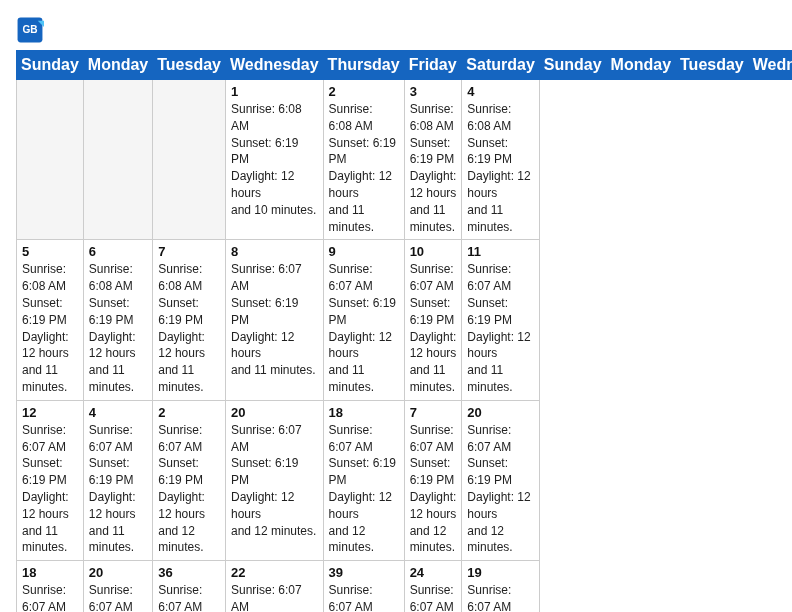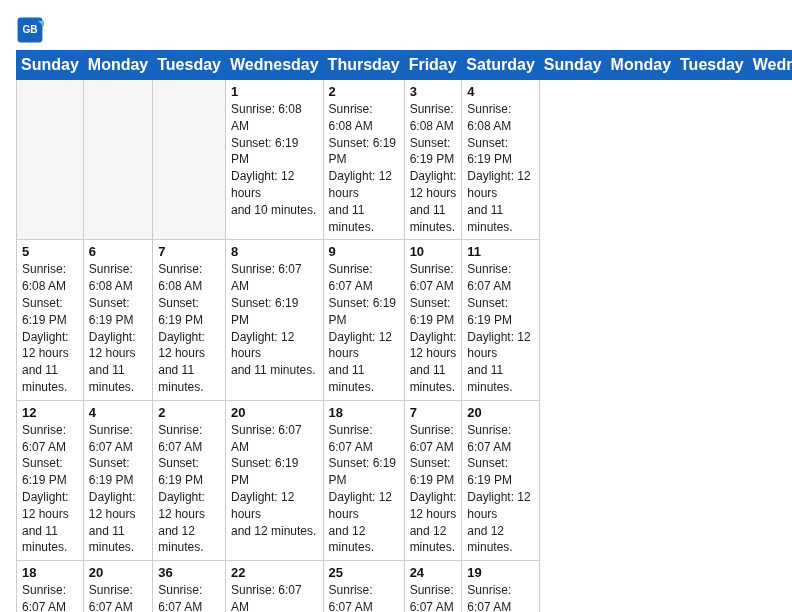--- a/index.html
+++ b/index.html
@@ -270,21 +270,21 @@
 and 12 minutes.</div>
         </td>
         <td>
           <div class="day-num">22</div>
           <div class="day-info" style="white-space: pre-line;">Sunrise: 6:07 AM
 Sunset: 6:20 PM
 Daylight: 12 hours
 and 12 minutes.</div>
         </td>
         <td>
-          <div class="day-num">25</div>
+          <div class="day-num">39</div>
           <div class="day-info" style="white-space: pre-line;">Sunrise: 6:07 AM
 Sunset: 6:20 PM
 Daylight: 12 hours
 and 12 minutes.</div>
         </td>
         <td>
           <div class="day-num">24</div>
           <div class="day-info" style="white-space: pre-line;">Sunrise: 6:07 AM
 Sunset: 6:20 PM
 Daylight: 12 hours

